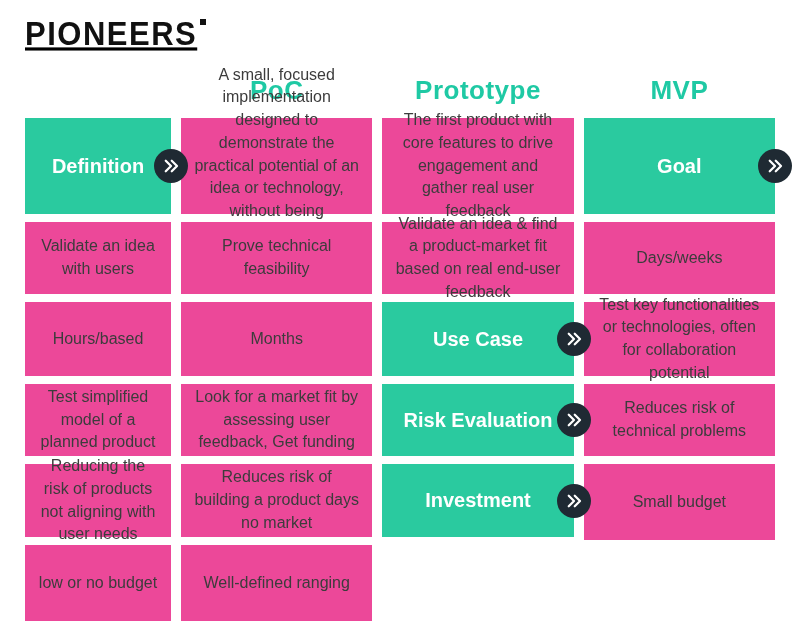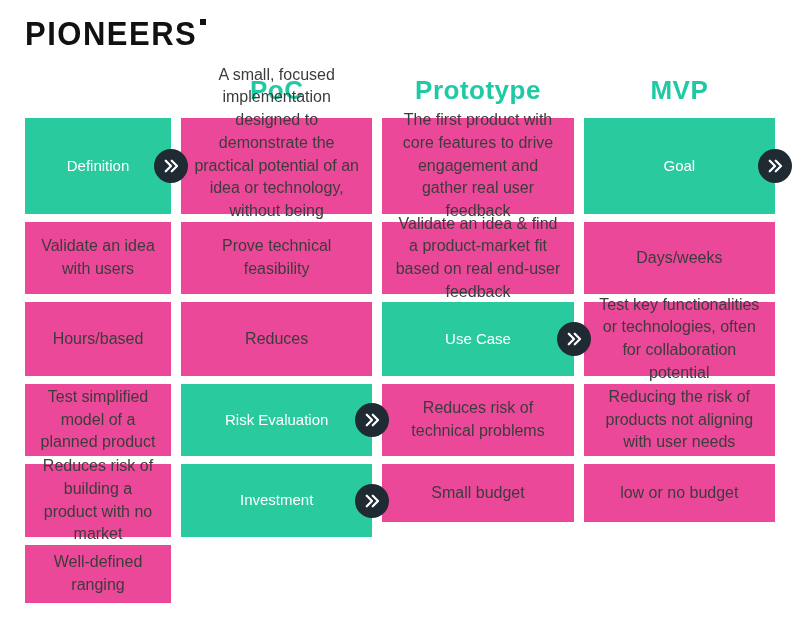--- a/index.html
+++ b/index.html
@@ -16,20 +16,21 @@
     width: 800px;
     height: 640px;
     padding: 18px 25px 0 25px;
   }
   
   .logo-row {
     display: flex;
     align-items: flex-start;
     height: 44px;
     margin-bottom: 8px;
+    text-decoration: underline;
   }
   .logo {
     font-size: 31px;
     font-weight: 900;
     letter-spacing: 1.5px;
     color: #111111;
     line-height: 1;
     transform: scaleY(1.05);
     transform-origin: left top;
   }
@@ -59,22 +60,22 @@
     letter-spacing: 0.5px;
   }
   .row-label {
     position: relative;
     background: #2aca9f;
     color: #ffffff;
     display: flex;
     align-items: center;
     justify-content: center;
     text-align: center;
-    font-weight: 400;
-    font-size: 15px;
+    font-weight: 700;
+    font-size: 20px;
     line-height: 1.35;
     padding: 0 16px;
   }
   .badge {
     position: absolute;
     right: -17px;
     top: 50%;
     transform: translateY(-50%);
     width: 34px;
     height: 34px;
@@ -93,21 +94,21 @@
     justify-content: center;
     text-align: center;
     font-size: 16px;
     color: #3c3c3c;
     line-height: 1.42;
     padding: 6px 12px;
     box-sizing: border-box;
   }
   .cell-short {
     align-self: start;
-    height: 58px;
+    height: 76px;
   }
 </style>
 </head>
 <body>
 
 <div class="page">
 
   <div class="logo-row">
     <span class="logo">PIONEERS</span>
     <span class="logo-mark"></span>
@@ -140,46 +141,47 @@
             <path d="M13 5l7 7-7 7"></path>
           </svg>
       </span>
     </div>
     <div class="cell">Validate an idea with users</div>
     <div class="cell">Prove technical feasibility</div>
     <div class="cell">Validate an idea &amp; find a product-market fit based on real end-user feedback</div>
 
     <div class="cell">Days/weeks</div>
     <div class="cell">Hours/based</div>
-    <div class="cell">Reduces</div>
+    <div class="cell">Months</div>
 
     <div class="row-label">
       <span>Use Case</span>
       <span class="badge">
         <svg viewBox="0 0 24 24" width="18" height="18" fill="none" stroke="#ffffff" stroke-width="3" stroke-linecap="round" stroke-linejoin="round">
             <path d="M5 5l7 7-7 7"></path>
             <path d="M13 5l7 7-7 7"></path>
           </svg>
       </span>
     </div>
     <div class="cell">Test key functionalities or technologies, often for collaboration potential</div>
     <div class="cell">Test simplified model of a planned product</div>
+    <div class="cell">Look for a market fit by assessing user feedback, Get funding</div>
 
     <div class="row-label">
       <span>Risk Evaluation</span>
       <span class="badge">
         <svg viewBox="0 0 24 24" width="18" height="18" fill="none" stroke="#ffffff" stroke-width="3" stroke-linecap="round" stroke-linejoin="round">
             <path d="M5 5l7 7-7 7"></path>
             <path d="M13 5l7 7-7 7"></path>
           </svg>
       </span>
     </div>
     <div class="cell">Reduces risk of technical problems</div>
     <div class="cell">Reducing the risk of products not aligning with user needs</div>
-    <div class="cell">Reduces risk of building a product with no market</div>
+    <div class="cell">Reduces risk of building a product days no market</div>
 
     <div class="row-label">
       <span>Investment</span>
       <span class="badge">
         <svg viewBox="0 0 24 24" width="18" height="18" fill="none" stroke="#ffffff" stroke-width="3" stroke-linecap="round" stroke-linejoin="round">
             <path d="M5 5l7 7-7 7"></path>
             <path d="M13 5l7 7-7 7"></path>
           </svg>
       </span>
     </div>

